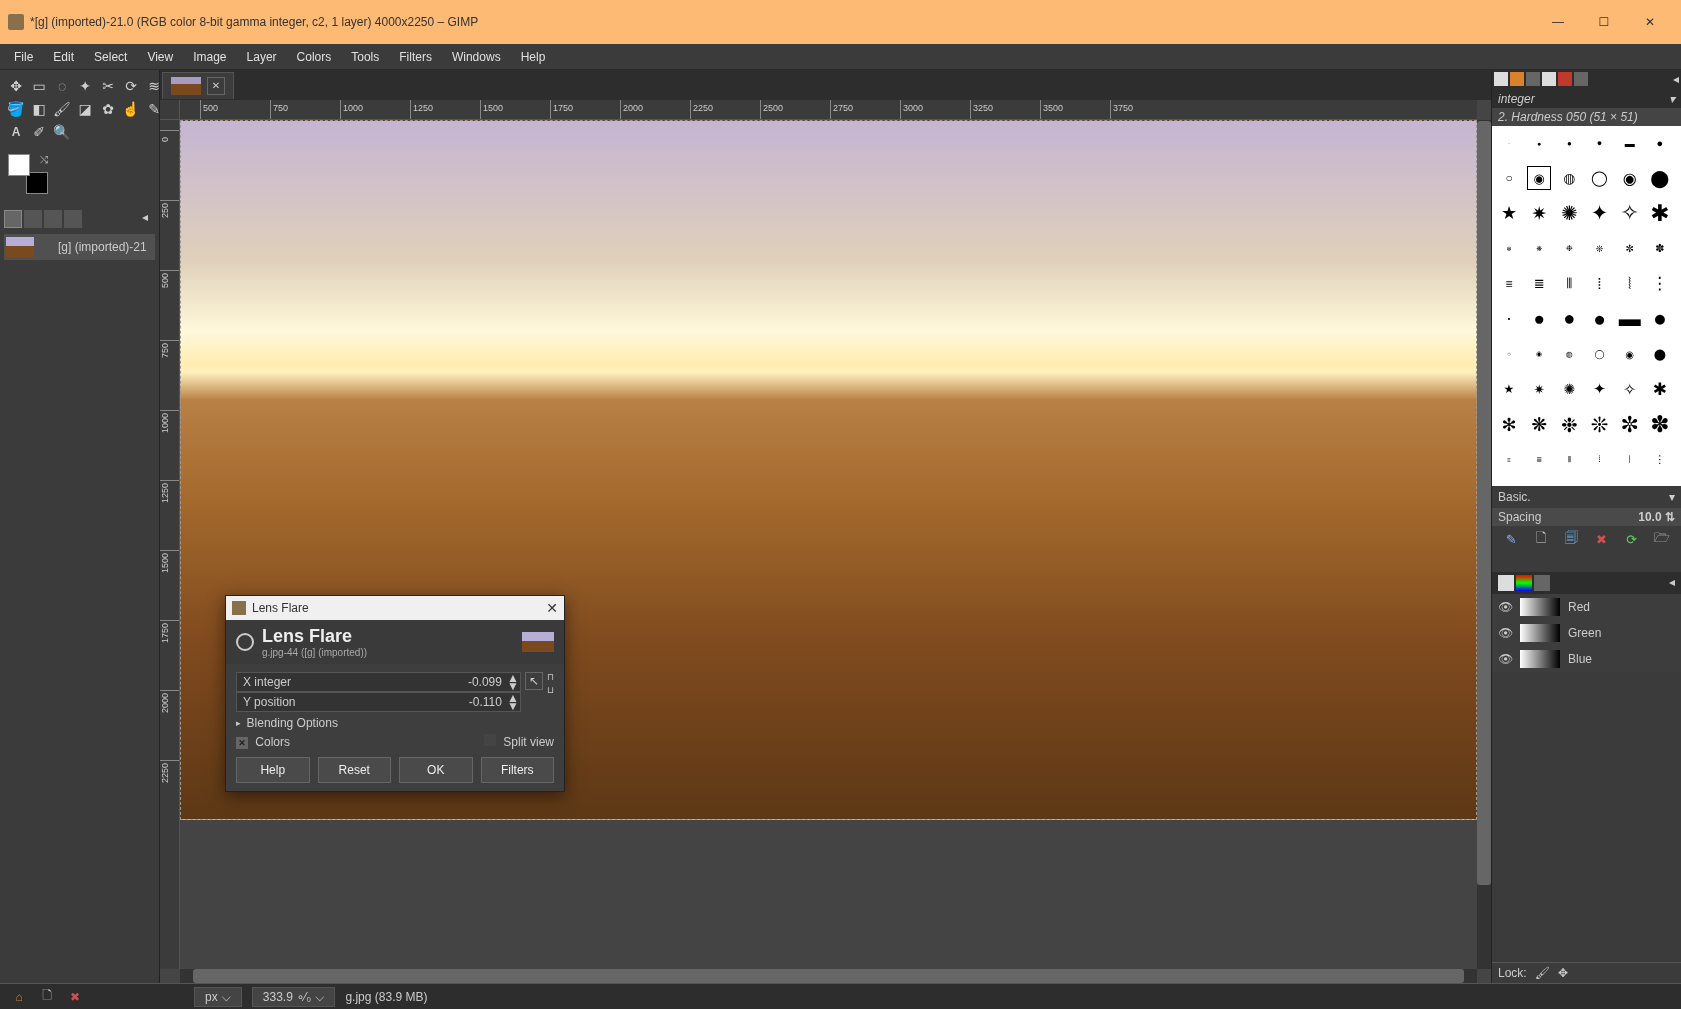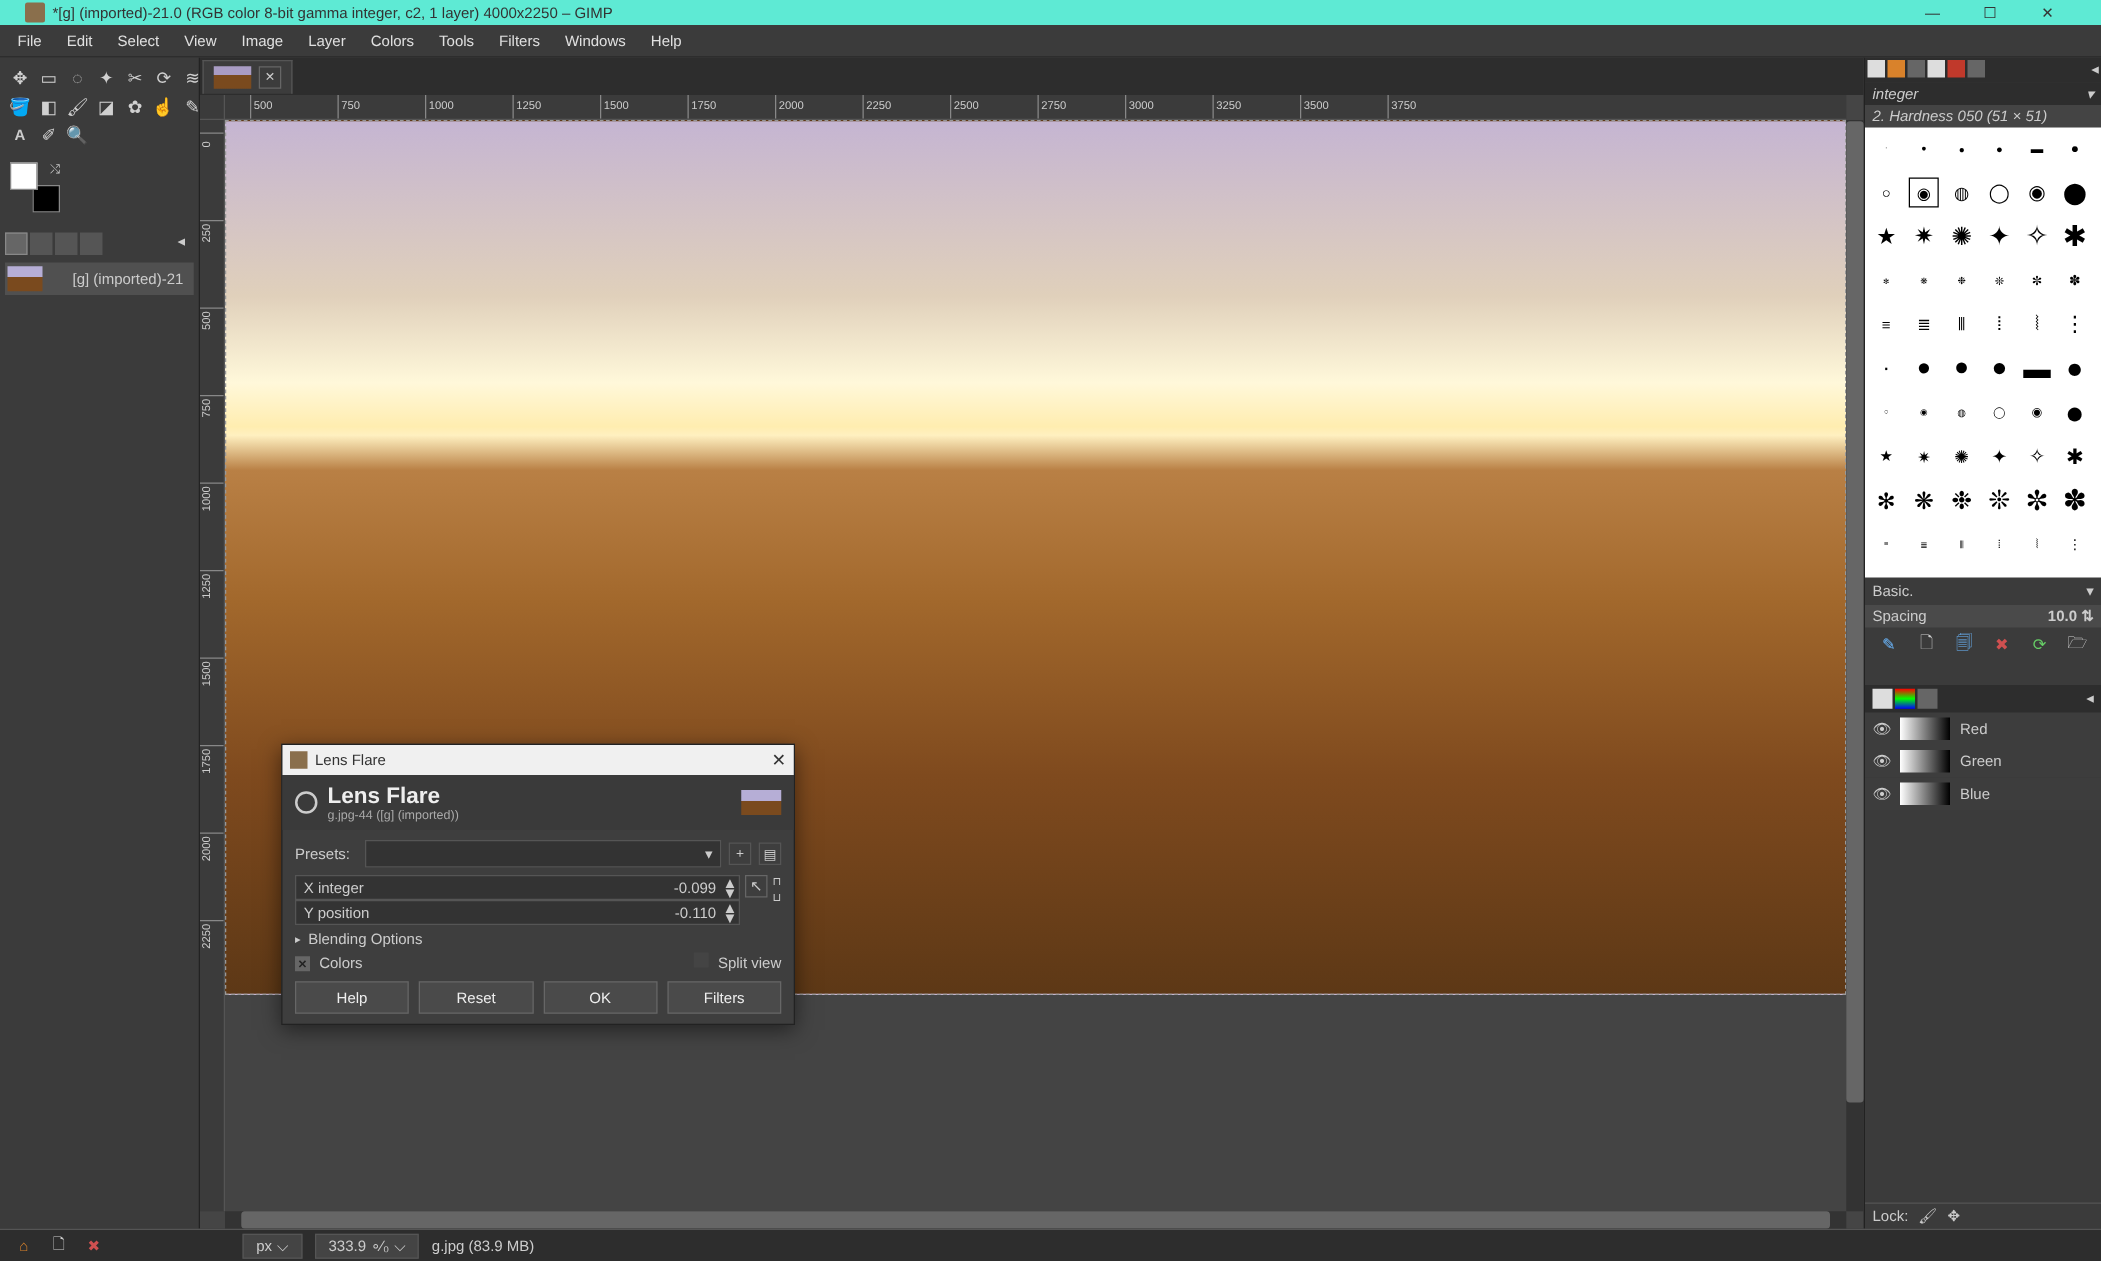--- a/index.html
+++ b/index.html
@@ -1,18 +1,18 @@
 <!DOCTYPE html>
 <html><head>
 <meta charset="utf-8">
 <style>
 * { margin:0; padding:0; box-sizing:border-box; font-family:"Segoe UI",Tahoma,sans-serif; font-size:12px; color:#ccc; user-select:none; }
 body { width:1681px; height:1009px; background:#454545; overflow:hidden; display:flex; flex-direction:column; }
 
-.titlebar { height:20px; background:#5eead4; display:flex; align-items:center; padding:0 20px; }
+.titlebar { height:44px; background:#fdba74; display:flex; align-items:center; padding:0 8px; }
 .titlebar span.text { flex:1; color:#333; font-size:12px; }
 .titlebar .win-btn { width:46px; height:30px; display:flex; align-items:center; justify-content:center; color:#333; }
 .titlebar .icon { width:16px; height:16px; margin-right:6px; background:#8a6f4c; border-radius:2px; }
 
 .menubar { height:26px; background:#3b3b3b; display:flex; align-items:center; padding:0 4px; border-bottom:1px solid #2a2a2a; }
 .menubar div { padding:4px 10px; color:#e0e0e0; cursor:pointer; }
 
 .tabstrip { height:30px; background:#2d2d2d; display:flex; align-items:center; padding:0 2px; }
 .tab { display:flex; align-items:center; gap:6px; padding:4px 8px; background:#3c3c3c; border:1px solid #555; border-bottom:none; position:relative; }
 .tab .thumb { width:30px; height:18px; background:linear-gradient(to bottom,#a99cc4 40%,#7a4a1e 40%); }
@@ -72,21 +72,21 @@
 .rp-actions .a.red { color:#d05050; }
 .rp-actions .a.green { color:#6c6; }
 .channels { display:flex; gap:2px; padding:3px 6px; background:#2d2d2d; }
 .channels .ct { width:16px; height:16px; }
 .chan-list { flex:1; overflow:auto; }
 .chan-item { display:flex; align-items:center; gap:8px; padding:4px 6px; background:#3d3d3d; }
 .chan-item .eye { width:14px; text-align:center; }
 .chan-item .sw { width:40px; height:18px; background:linear-gradient(to right,#fff,#000); }
 .lock-bar { display:flex; align-items:center; gap:8px; padding:3px 6px; border-top:1px solid #555; }
 
-.dialog { position:absolute; left:225px; top:595px; width:411px; background:#3e3e3e; border:1px solid #222; box-shadow:0 4px 16px rgba(0,0,0,0.5); z-index:50; }
+.dialog { position:absolute; left:225px; top:595px; width:340px; background:#3e3e3e; border:1px solid #222; box-shadow:0 4px 16px rgba(0,0,0,0.5); z-index:50; }
 .dlg-title { background:#f0f0f0; height:24px; display:flex; align-items:center; padding:0 6px; }
 .dlg-title .ico { width:14px; height:14px; background:#8a6f4c; margin-right:6px; }
 .dlg-title span.t { flex:1; color:#333; }
 .dlg-title .x { color:#333; font-size:14px; cursor:pointer; }
 .dlg-head { display:flex; align-items:center; padding:6px 10px; background:#3a3a3a; }
 .dlg-head .big { font-size:18px; font-weight:600; color:#eee; }
 .dlg-head .sub { font-size:10px; color:#aaa; }
 .dlg-head .headthumb { margin-left:auto; width:32px; height:20px; background:linear-gradient(to bottom,#b6aed6 45%,#7a4a1e 45%); }
 .dlg-head .G { width:18px; height:18px; border:2px solid #ccc; border-radius:50%; margin-right:8px; position:relative; }
 .dlg-body { padding:8px 10px; }
@@ -365,26 +365,20 @@
   </div>
   <div class="dlg-head">
     <div class="G"></div>
     <div>
       <div class="big">Lens Flare</div>
       <div class="sub">g.jpg-44 ([g] (imported))</div>
     </div>
     <div class="headthumb"></div>
   </div>
   <div class="dlg-body">
-    <div class="row">
-      <label>Presets:</label>
-      <div class="preset-combo"></div>
-      <div class="mini-btn">+</div>
-      <div class="mini-btn">▤</div>
-    </div>
     <div style="display:flex;">
       <div style="flex:1">
         <div class="row" style="margin:0">
           <div class="spin-field">
             <span class="lbl">X integer</span>
             <span class="val">-0.099</span>
             <div class="arrows">
                 <div>▲</div>
                 <div>▼</div>
               </div>

